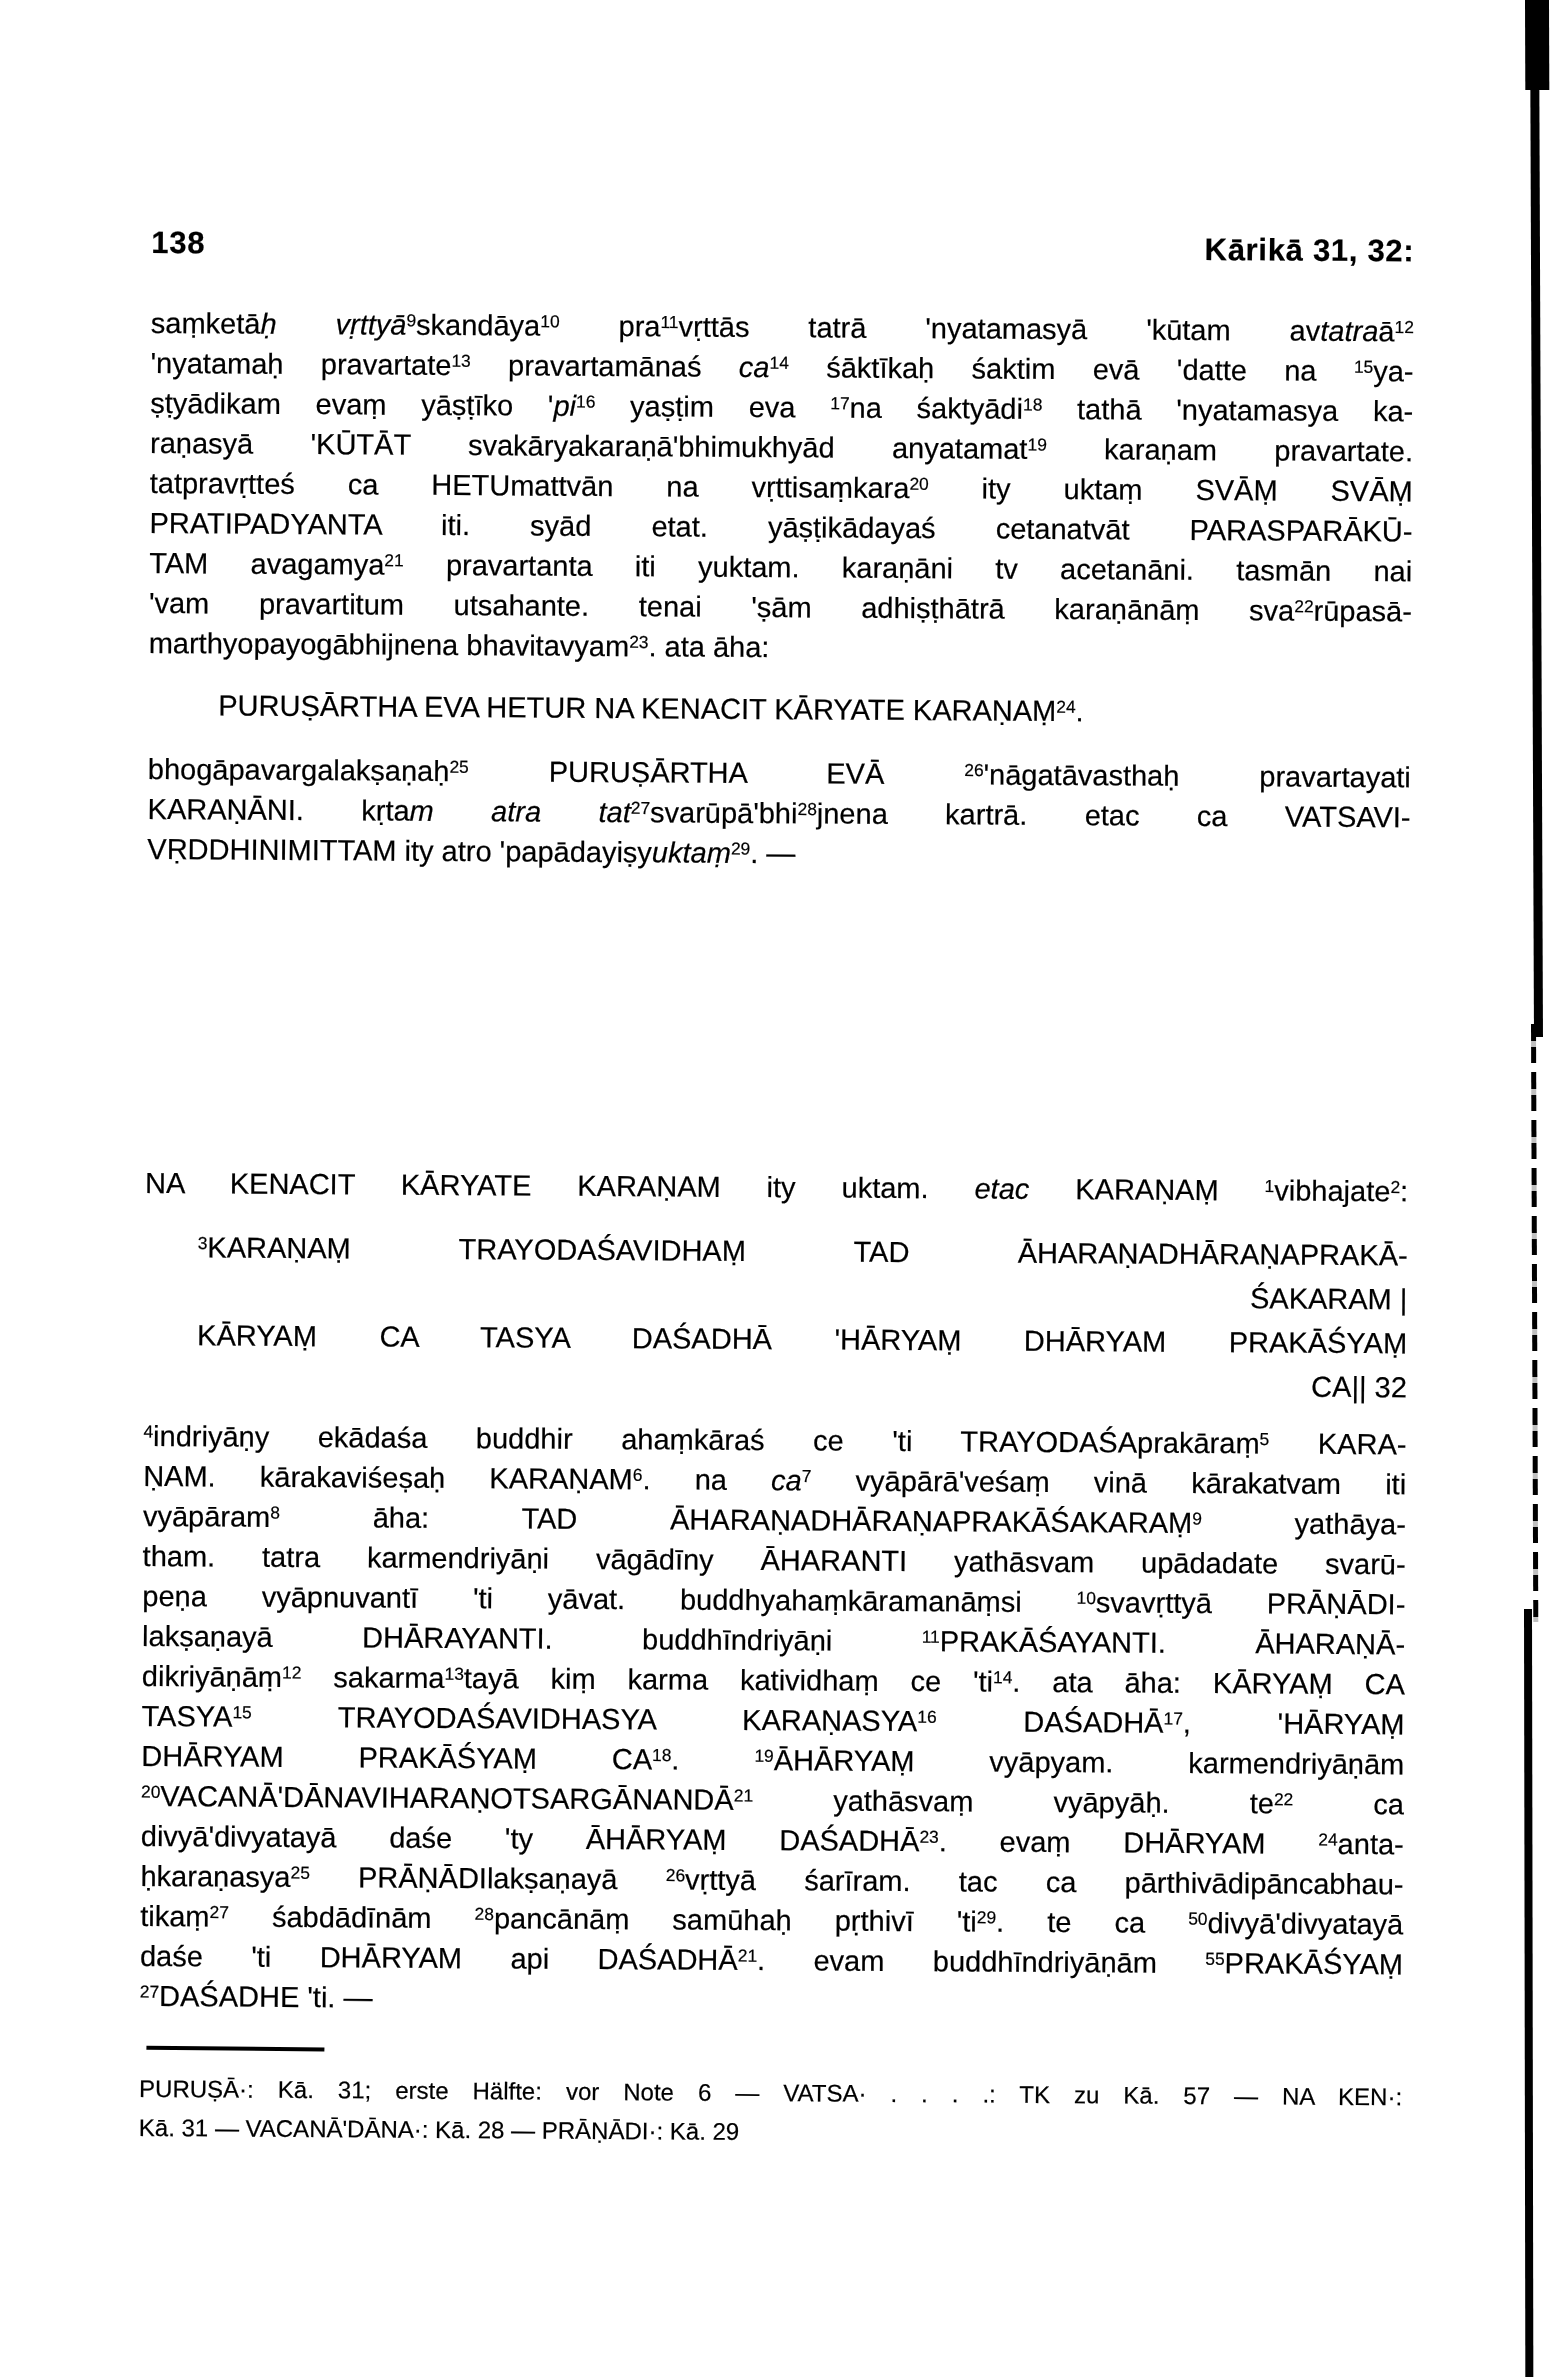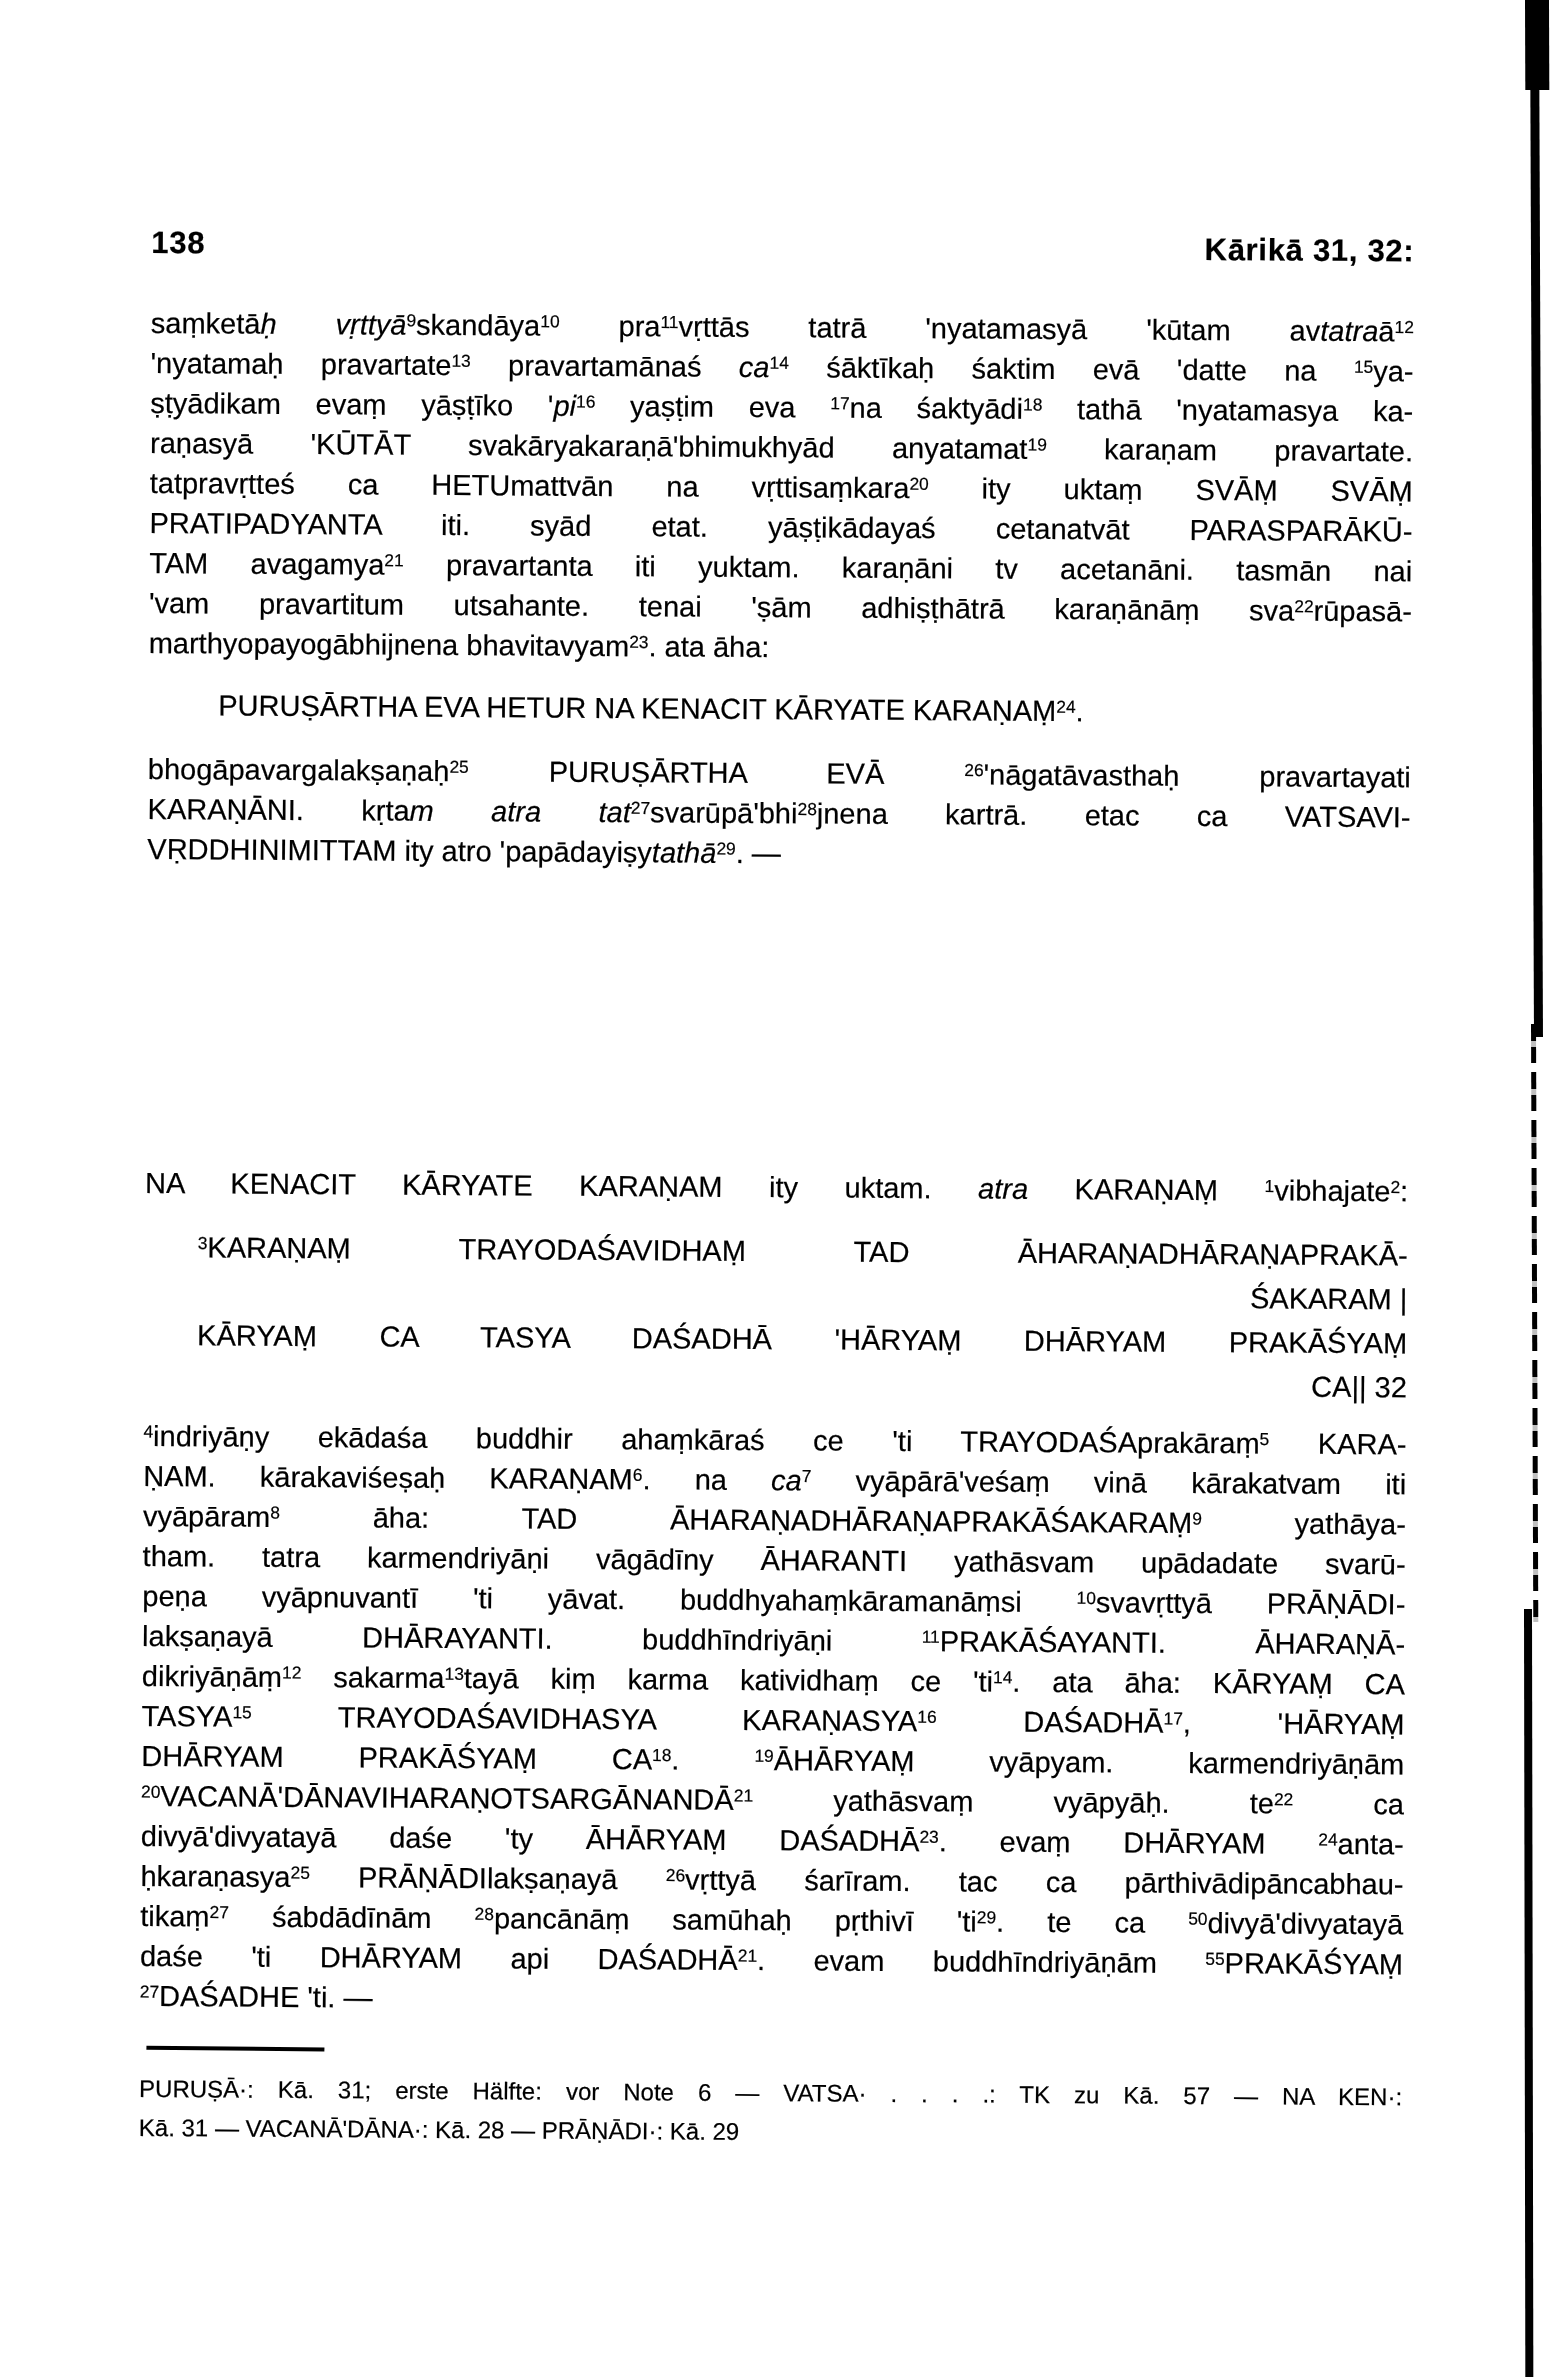--- a/index.html
+++ b/index.html
@@ -80,24 +80,24 @@
           <div class="line a-j">TAM avagamya<sup>21</sup> pravartanta iti yuktam. karaṇāni tv acetanāni. tasmān nai</div>
           <div class="line a-j">'vam pravartitum utsahante. tenai 'ṣām adhiṣṭhātrā karaṇānāṃ sva<sup>22</sup>rūpasā-</div>
           <div class="line a-l">marthyopayogābhijnena bhavitavyam<sup>23</sup>. ata āha:</div>
         </div>
         <div class="block verse b-verse-1">
           <div class="line a-l ind-2">PURUṢĀRTHA EVA HETUR NA KENACIT KĀRYATE KARAṆAṂ<sup>24</sup>.</div>
         </div>
         <div class="block para b-para-2">
           <div class="line a-j">bhogāpavargalakṣaṇaḥ<sup>25</sup> PURUṢĀRTHA EVĀ <sup>26</sup>'nāgatāvasthaḥ pravartayati</div>
           <div class="line a-j">KARAṆĀNI. kṛta<i>m atra tat</i><sup>27</sup>svarūpā'bhi<sup>28</sup>jnena kartrā. etac ca VATSAVI-</div>
-          <div class="line a-l">VṚDDHINIMITTAM ity atro 'papādayiṣy<i>tathā</i><sup>29</sup>. —</div>
+          <div class="line a-l">VṚDDHINIMITTAM ity atro 'papādayiṣy<i>uktaṃ</i><sup>29</sup>. —</div>
         </div>
         <div class="block para b-para-3">
-          <div class="line a-j">NA KENACIT KĀRYATE KARAṆAM ity uktam. <i>atra</i> KARAṆAṂ <sup>1</sup>vibhajate<sup>2</sup>:</div>
+          <div class="line a-j">NA KENACIT KĀRYATE KARAṆAM ity uktam. <i>etac</i> KARAṆAṂ <sup>1</sup>vibhajate<sup>2</sup>:</div>
         </div>
         <div class="block verse b-verse-2">
           <div class="line a-j ind-1"><sup>3</sup>KARAṆAṂ TRAYODAŚAVIDHAṂ TAD ĀHARAṆADHĀRAṆAPRAKĀ-</div>
           <div class="line a-r">ŚAKARAM |</div>
           <div class="line a-j ind-1">KĀRYAṂ CA TASYA DAŚADHĀ 'HĀRYAṂ DHĀRYAM PRAKĀŚYAṂ</div>
           <div class="line a-r">CA|| 32</div>
         </div>
         <div class="block para b-para-4">
           <div class="line a-j"><sup>4</sup>indriyāṇy ekādaśa buddhir ahaṃkāraś ce 'ti TRAYODAŚAprakāraṃ<sup>5</sup> KARA-</div>
           <div class="line a-j">ṆAM. kārakaviśeṣaḥ KARAṆAM<sup>6</sup>. na <i>ca</i><sup>7</sup> vyāpārā'veśaṃ vinā kārakatvam iti</div>

